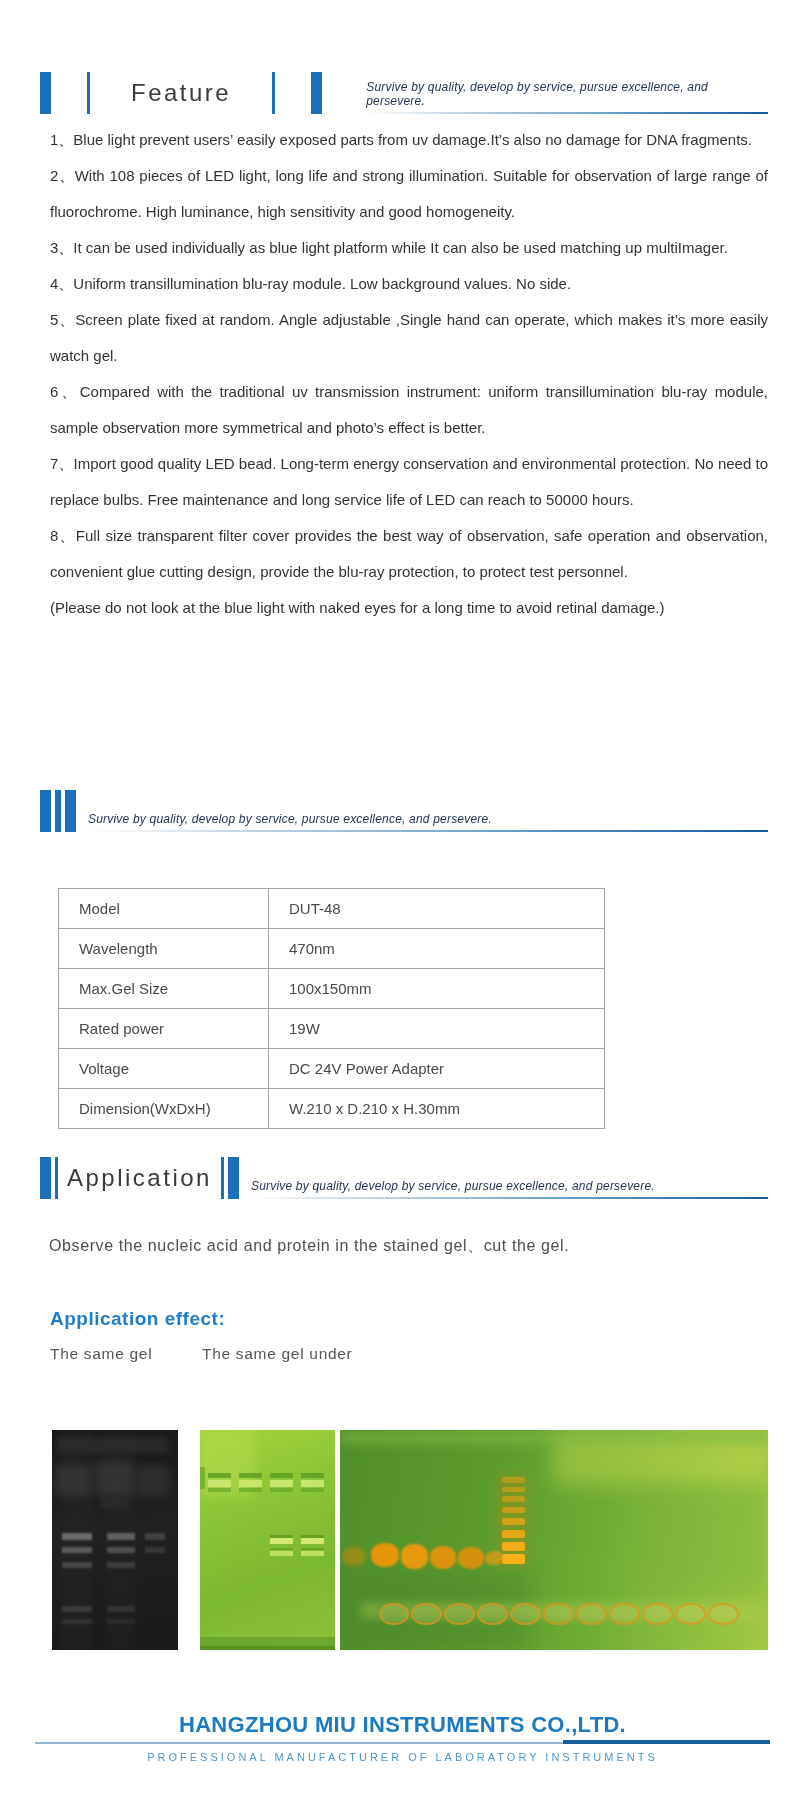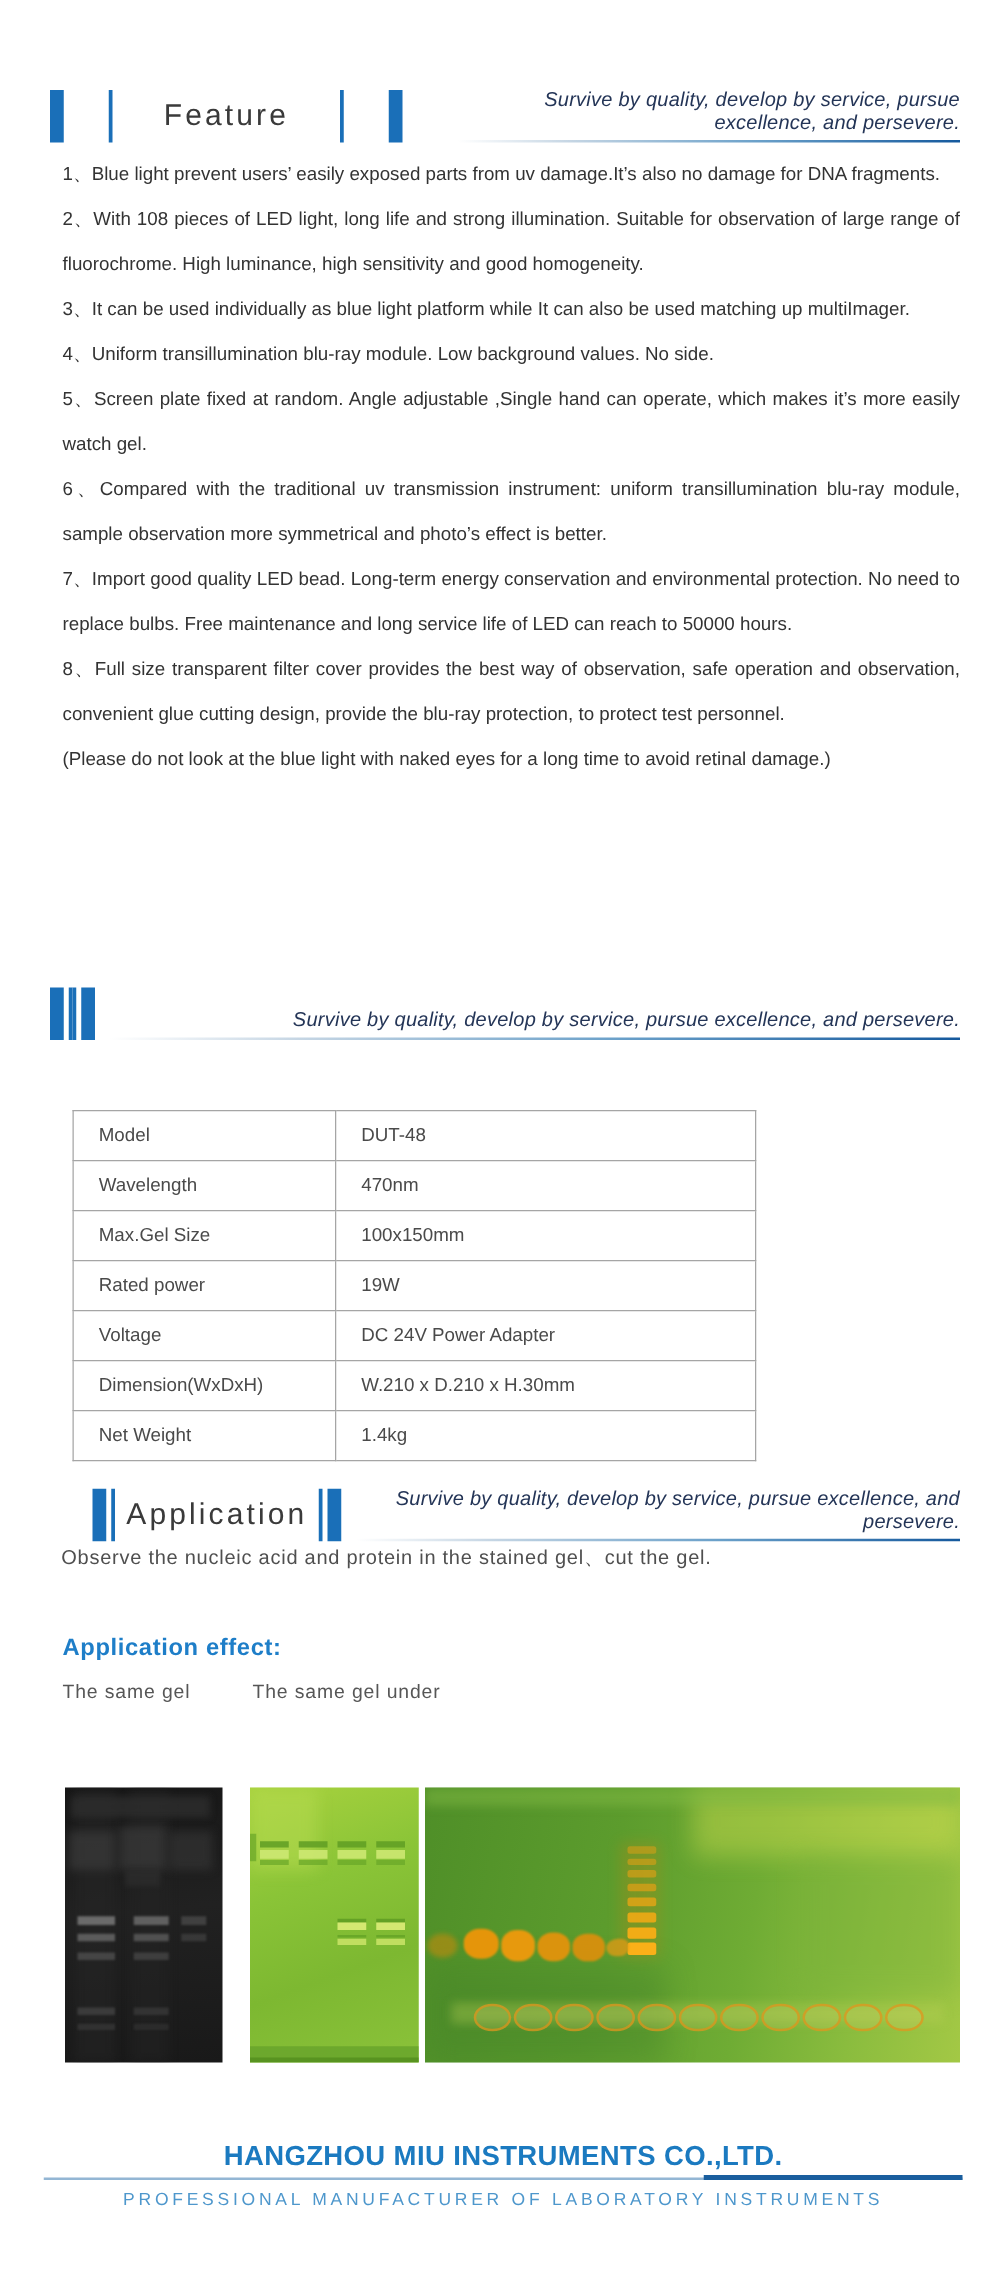--- a/index.html
+++ b/index.html
@@ -9,21 +9,21 @@
   }
   
   .sec-head{position:absolute;left:40px;right:37px;height:42px;display:flex;align-items:stretch;}
   .bar{background:#1a6fb8;}
   .bar.thick{width:11px;}
   .bar.thin{width:3px;margin-left:4px;}
   .bar.thin.r{margin-left:0;margin-right:4px;}
   .sec-title{font-size:24px;font-weight:400;letter-spacing:2.5px;color:#3a3a3a;
     margin:0 9px;line-height:42px;white-space:nowrap;}
   .head-right{flex:1;display:flex;flex-direction:column;justify-content:flex-end;margin-left:12px;}
-  .tagline{font-style:italic;font-size:16px;color:#243557;text-align:right;
+  .tagline{font-style:italic;font-size:12px;color:#243557;
     padding-bottom:4px;letter-spacing:0.2px;}
   .rule{height:2px;background:linear-gradient(90deg,rgba(185,205,224,0) 0%,#c6d6e4 22%,#6aa0c9 60%,#15599d 100%);}
   
   .feature-list{position:absolute;top:122px;left:50px;width:718px;}
   .feature-list p{margin:0;font-size:15px;line-height:36px;text-align:justify;color:#333;}
   .feature-list p.note{text-align:left;}
   
   .params-table{position:absolute;top:888px;left:58px;width:547px;border-collapse:collapse;}
   .params-table td{border:1px solid #a5a5a5;height:39px;font-size:15px;color:#4a4a4a;
     padding:0 0 0 20px;background:#fff;}
@@ -42,21 +42,21 @@
   #gel1{left:52px;width:126px;}
   #gel2{left:200px;width:135px;}
   #gel3{left:340px;width:428px;}
   .layer{position:absolute;}
   
   .footer-title{position:absolute;top:1712px;left:0;width:805px;text-align:center;
     font-size:22px;font-weight:600;letter-spacing:0.3px;color:#1b7ac0;}
   .footer-rule{position:absolute;top:1742px;left:35px;width:735px;height:1.5px;background:#93b6d4;}
   .footer-rule-accent{position:absolute;top:1740px;left:563px;width:207px;height:4px;background:#1a5e9e;}
   .footer-sub{position:absolute;top:1751px;left:0;width:805px;text-align:center;
-    font-size:14px;letter-spacing:3px;color:#4e97cc;}
+    font-size:11px;letter-spacing:3px;color:#4e97cc;}
 </style>
 </head>
 <body>
 
 <div class="sec-head" style="top:72px;gap:32px;">
   <span class="bar thick"></span>
   <span class="bar thin"></span>
   <h2 class="sec-title">Feature</h2>
   <span class="bar thin r"></span>
   <span class="bar thick"></span>
@@ -108,28 +108,24 @@
       <td>19W</td>
     </tr>
     <tr>
       <td class="c1">Voltage</td>
       <td>DC 24V Power Adapter</td>
     </tr>
     <tr>
       <td class="c1">Dimension(WxDxH)</td>
       <td>W.210 x D.210 x H.30mm</td>
     </tr>
-    <tr>
-      <td class="c1">Net Weight</td>
-      <td>1.4kg</td>
-    </tr>
   </tbody>
 </table>
 
-<div class="sec-head" style="top:1191px;margin-left:34px;">
+<div class="sec-head" style="top:1157px;">
   <span class="bar thick"></span>
   <span class="bar thin"></span>
   <h2 class="sec-title">Application</h2>
   <span class="bar thin r"></span>
   <span class="bar thick"></span>
   <div class="head-right">
     <div class="tagline">Survive by quality, develop by service, pursue excellence, and persevere.</div>
     <div class="rule"></div>
   </div>
 </div>

